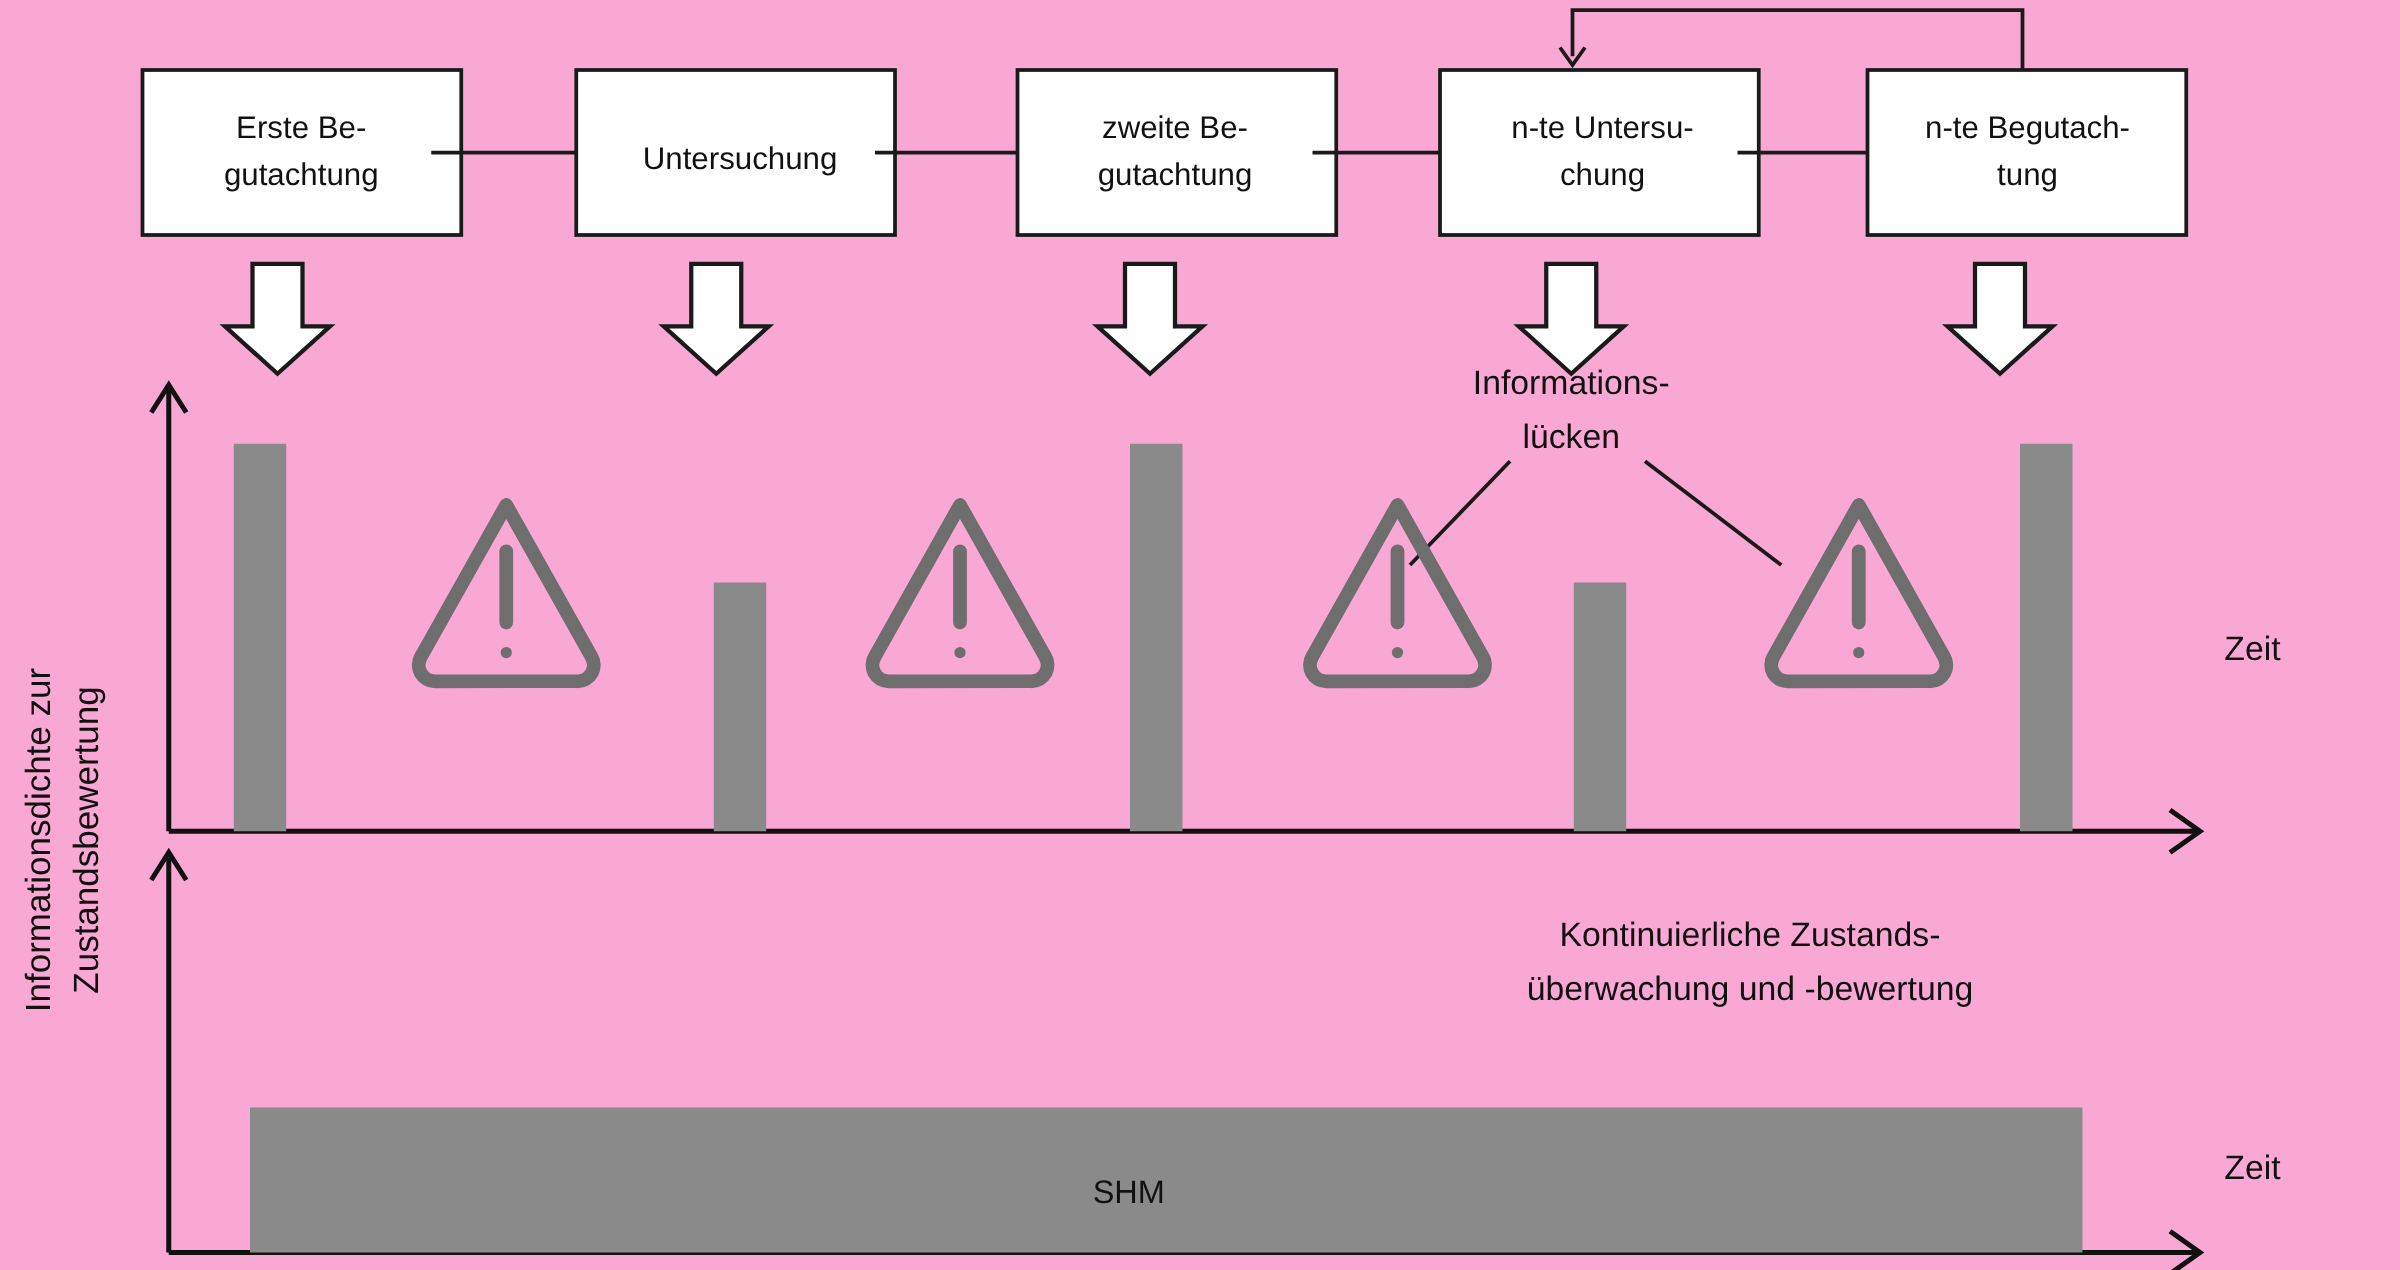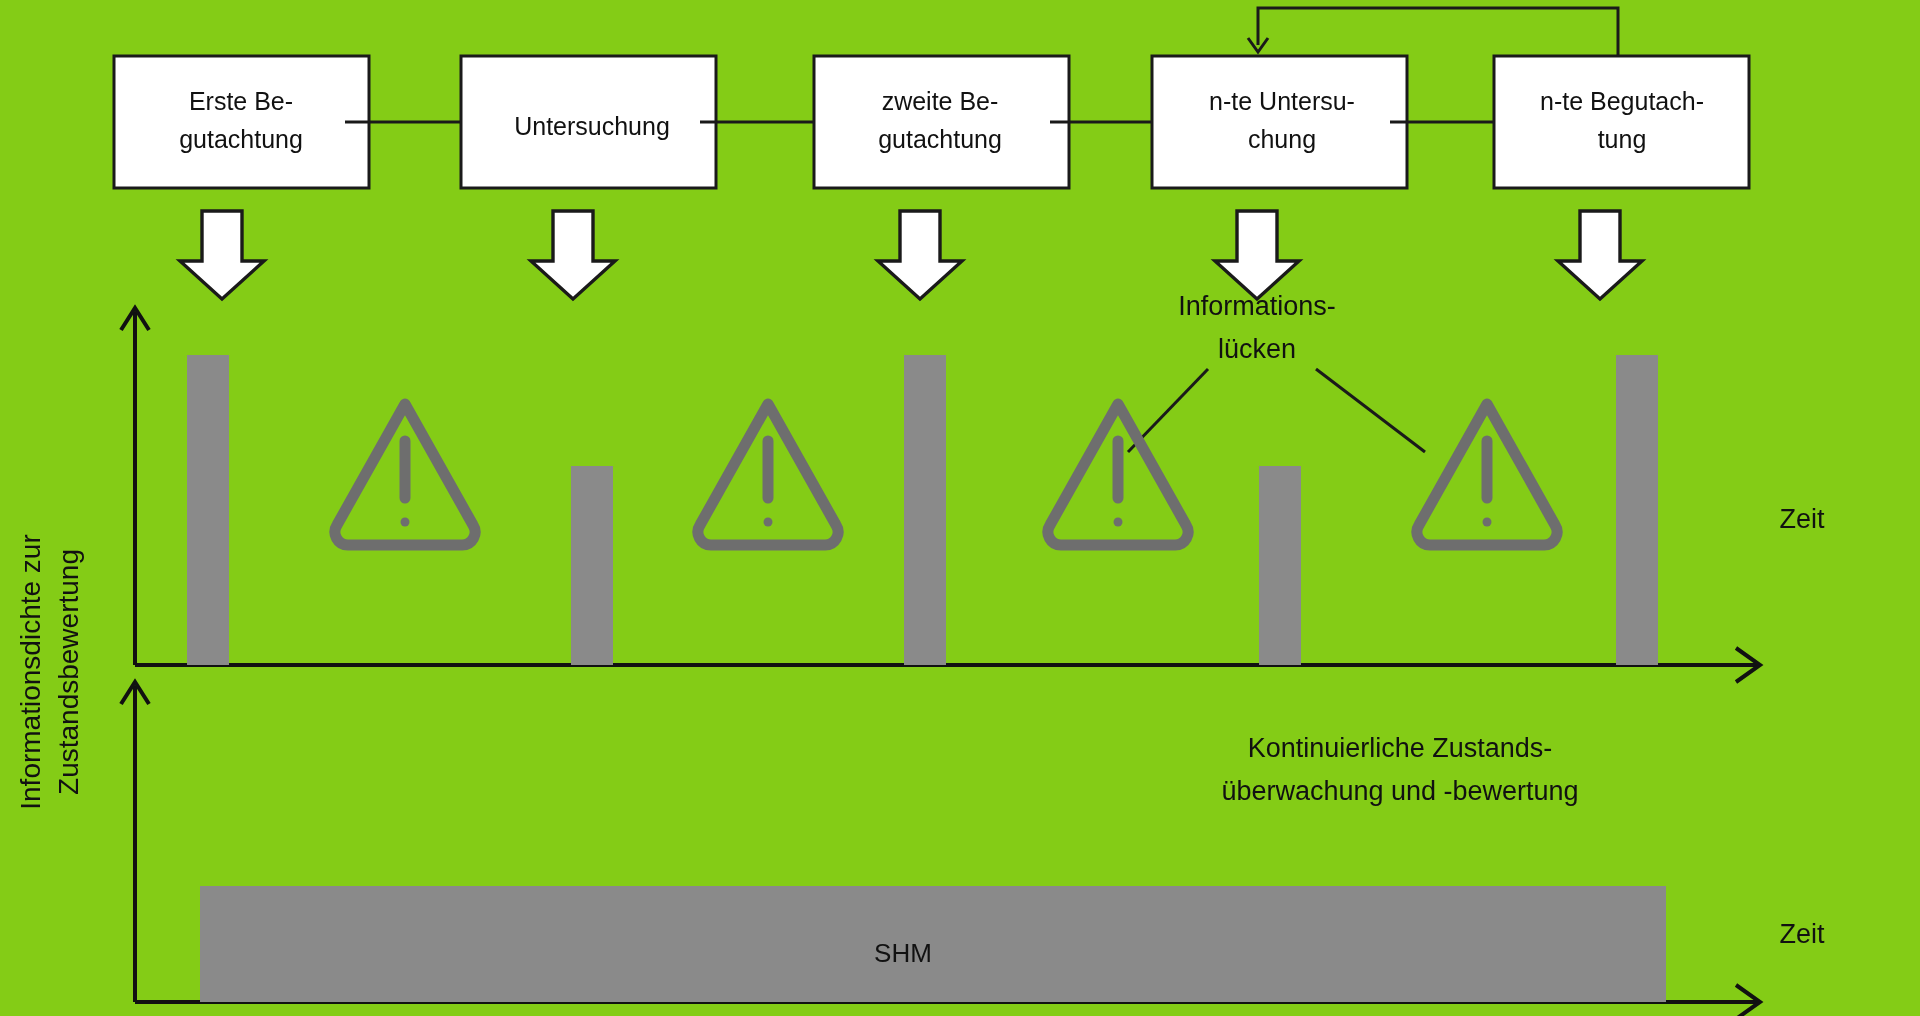--- a/index.html
+++ b/index.html
@@ -3,21 +3,21 @@
 <meta charset="utf-8">
 <title>Informationsdichte zur Zustandsbewertung</title>
 <style>
   html,body{margin:0;padding:0;background:#ffffff;}
   body{
     font-family:"Liberation Sans","DejaVu Sans",sans-serif;
     color:#1a1a1a;
     width:1920px;height:1016px;
     overflow:hidden;
   }
-  #stage{position:relative;width:1920px;height:1016px;background:#84cc16;}
+  #stage{position:relative;width:1920px;height:1016px;background:#f9a8d4;}
   #svgroot{position:absolute;left:0;top:0;width:1920px;height:1016px;}
 
   .proc-label{
     font-size:25px;
     fill:#111111;
     text-anchor:middle;
     font-family:"Liberation Sans","DejaVu Sans",sans-serif;
   }
   .annot-label{
     font-size:27px;

